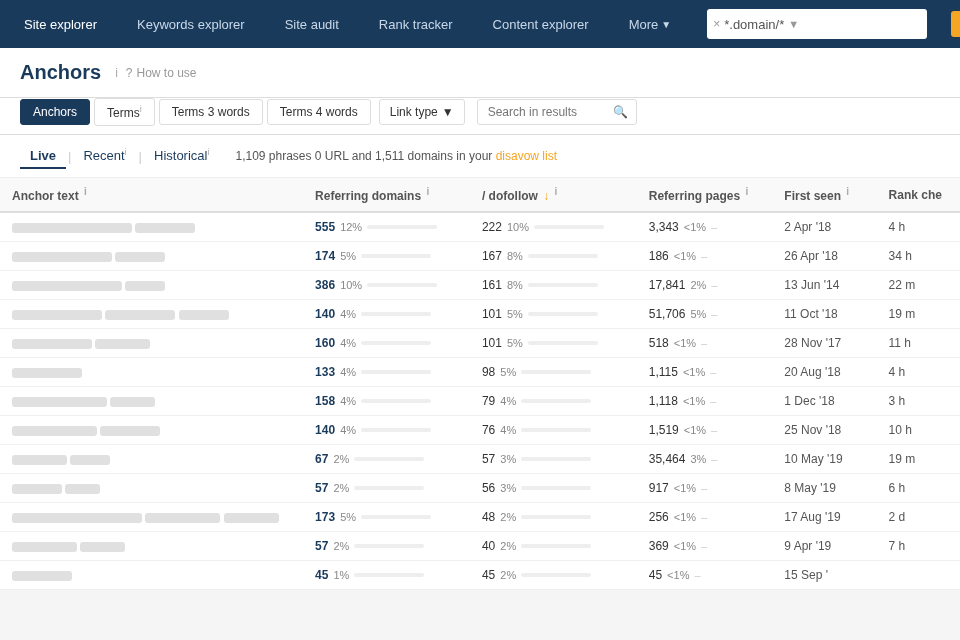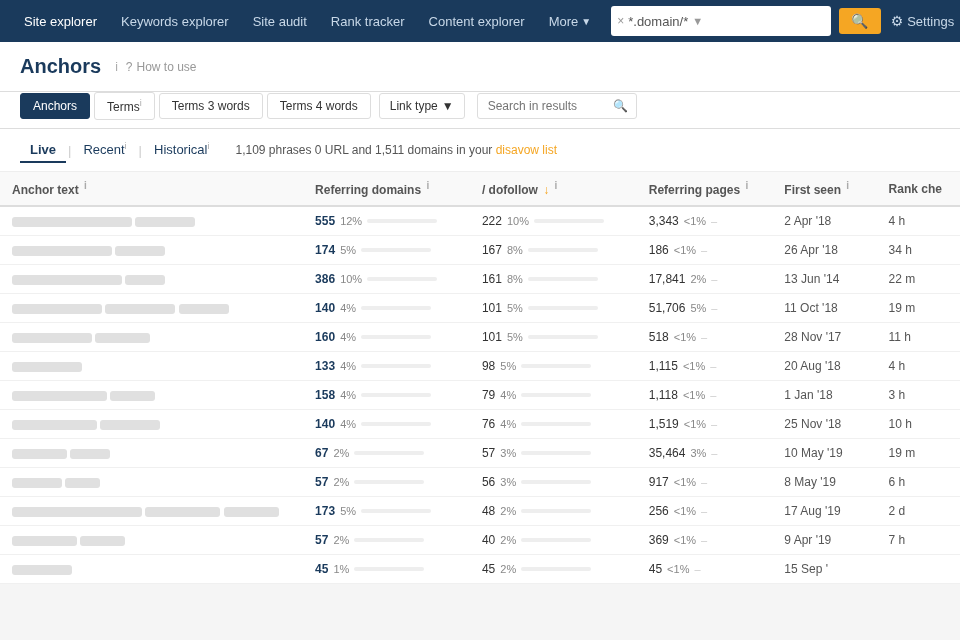--- a/index.html
+++ b/index.html
@@ -4,22 +4,22 @@
   <style>
     * { box-sizing: border-box; margin: 0; padding: 0; }
     body { font-family: Arial, sans-serif; font-size: 13px; background: #f5f5f5; color: #333; }
 
     
     .top-nav {
       background: #1a3a5c;
       display: flex;
       align-items: center;
       padding: 0 12px;
-      height: 42px;
-      gap: 0;
+      height: 48px;
+      gap: 16px;
     }
     .top-nav .nav-item {
       color: #c8d8e8;
       padding: 0 12px;
       height: 42px;
       display: flex;
       align-items: center;
       cursor: pointer;
       font-size: 13px;
       white-space: nowrap;
@@ -510,21 +510,21 @@
       <span class="bar-track"><span class="bar-fill" style="width:22%;"></span></span>
     </div>
           </td>
           <td>
     <div class="bar-cell">
       <span class="num">1,118</span>
       <span class="pct">&lt;1%</span>
       <span class="small-dash">–</span>
     </div>
           </td>
-          <td style="color: rgb(85, 85, 85);">1 Jan '18</td>
+          <td style="color: rgb(85, 85, 85);">1 Dec '18</td>
           <td style="color: rgb(85, 85, 85);">3 h</td>
         </tr>
         <tr>
           <td class="anchor-cell"><span class="blurred-text" style="width:85px;"></span> <span class="blurred-text" style="width:60px;"></span></td>
           <td>
     <div class="bar-cell">
       <span class="num domain-num">140</span>
       <span class="pct">4%</span>
       <span class="bar-track"><span class="bar-fill" style="width:20%;"></span></span>
     </div>

